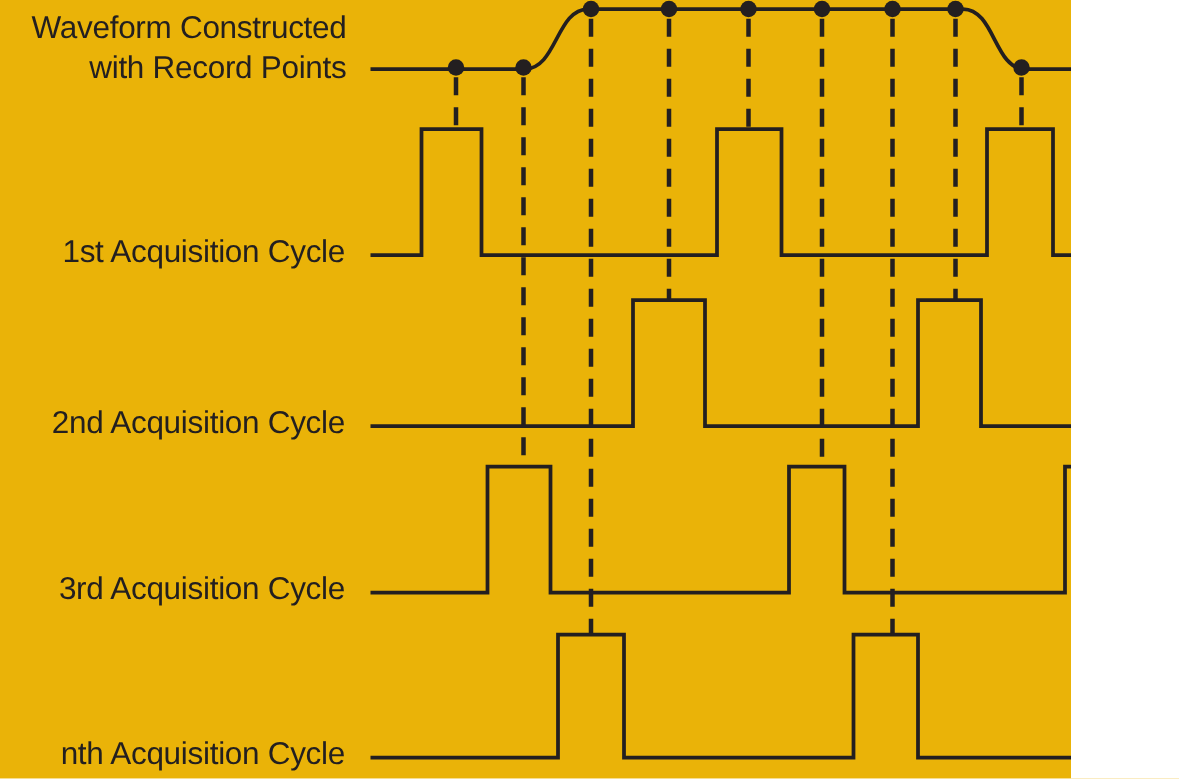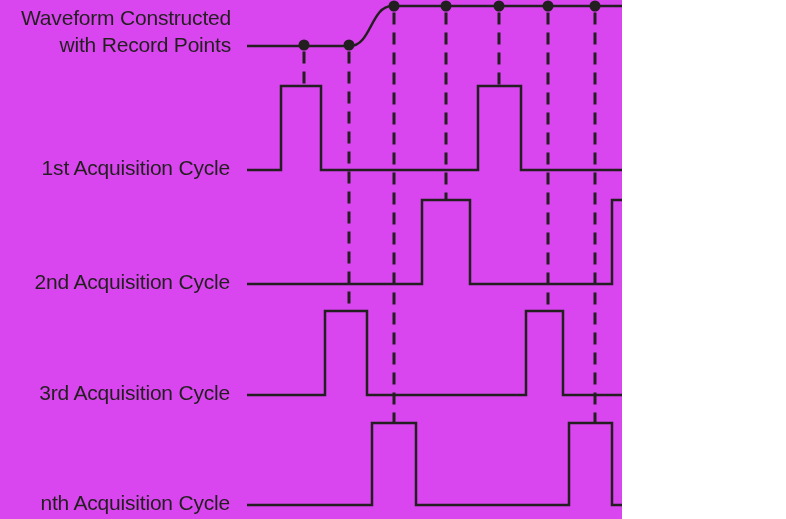--- a/index.html
+++ b/index.html
@@ -2,23 +2,23 @@
 <html><head>
 <meta charset="utf-8">
 <style>
   html, body {
     margin: 0;
     padding: 0;
     background: #ffffff;
   }
   .figure {
     position: relative;
-    width: 622px;
+    width: 714px;
     height: 519px;
-    background: #d946ef;
+    background: #eab308;
     overflow: hidden;
   }
   svg {
     display: block;
   }
   text {
     font-family: "Liberation Sans", sans-serif;
     letter-spacing: -0.2px;
   }
 </style>

